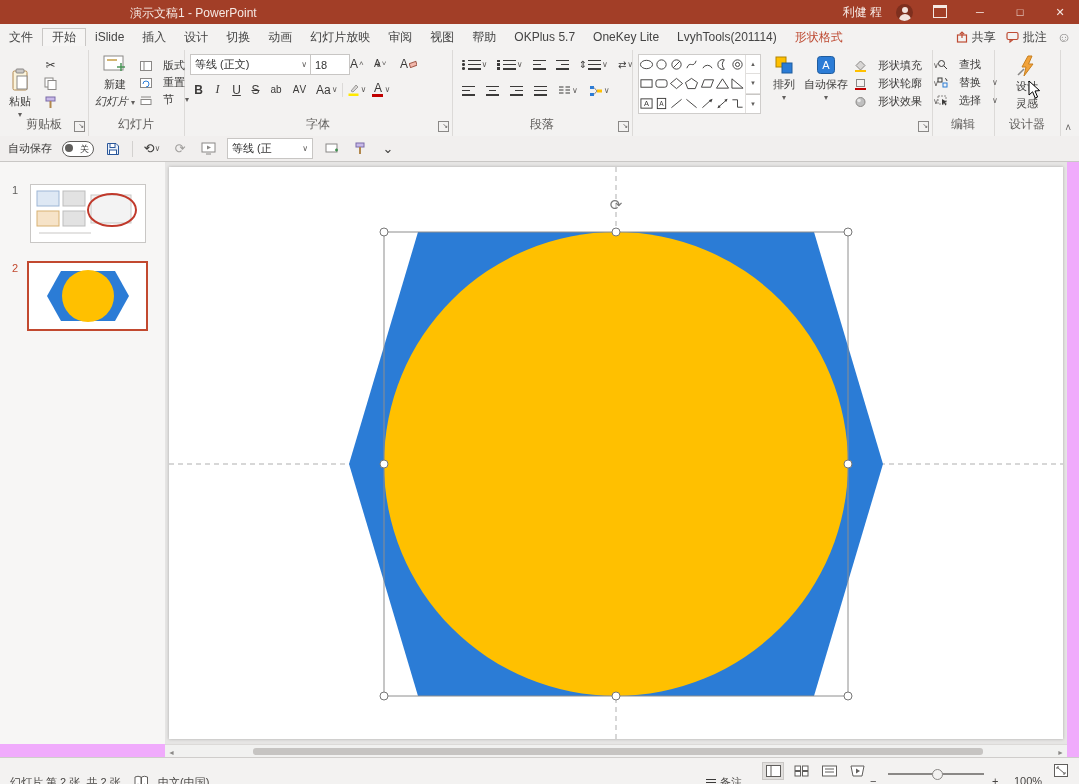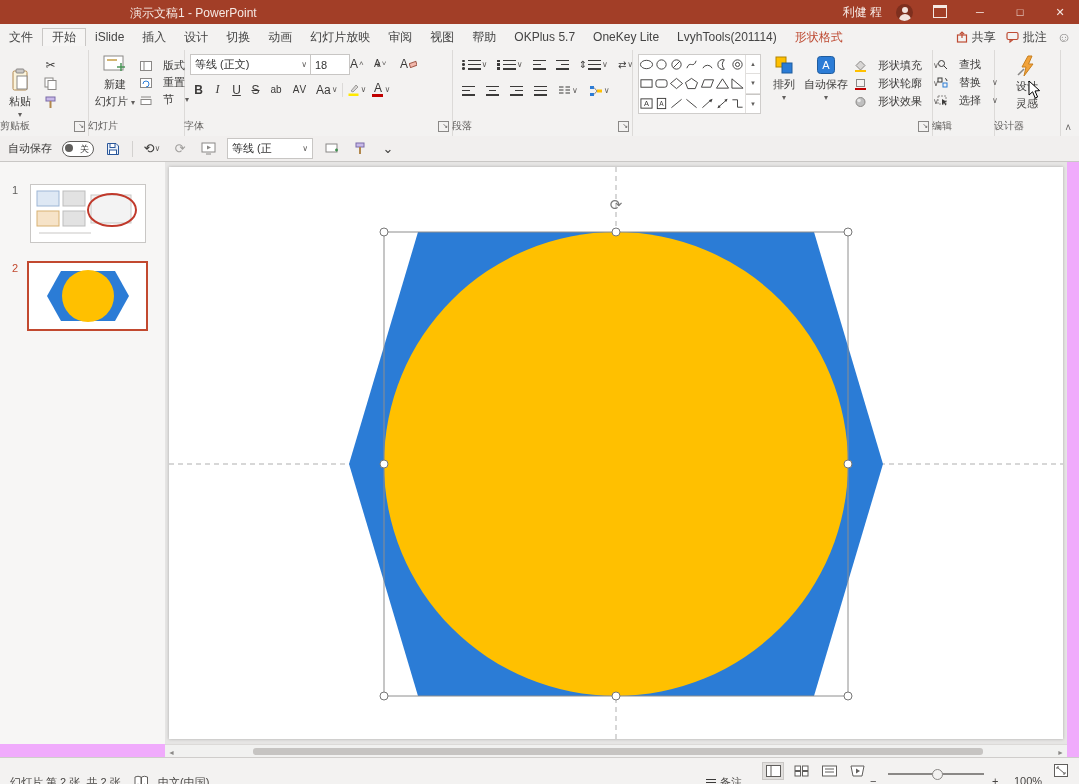--- a/index.html
+++ b/index.html
@@ -25,21 +25,21 @@
            display:flex;align-items:center;border-bottom:0;}
   .rtab{display:flex;align-items:center;padding:0 9px;font-size:12px;color:#444;white-space:nowrap;}
   .rtab.active{background:#F6F5F4;border:1px solid #C9C7C5;border-bottom:none;}
   .rtab.ctx{color:#BE4B33;}
   .tabs-right{margin-left:auto;display:flex;align-items:center;gap:10px;padding-right:8px;}
   .pillbtn{display:flex;align-items:center;gap:4px;font-size:12px;color:#444;font-family:Liberation Serif, serif;}
   
   .ribbon{position:absolute;left:0;top:50px;width:1079px;height:86px;background:#F3F2F1;
           border-bottom:1px solid #D3D1CF;}
   .rgroup{position:absolute;top:0;height:86px;border-right:1px solid #DCDAD8;}
-  .glabel{position:absolute;bottom:3px;left:0;width:100%;font-size:10px;color:#605E5C;}
+  .glabel{position:absolute;bottom:3px;left:0;width:100%;text-align:center;font-size:12px;color:#605E5C;}
   .launcher{position:absolute;right:3px;bottom:4px;width:9px;height:9px;border:1px solid #8A8886;
             font-size:7px;line-height:8px;text-align:right;color:#605E5C;}
   .bigbtn{display:flex;flex-direction:column;align-items:center;justify-content:flex-start;gap:2px;
           font-size:11px;color:#3B3A39;text-align:center;}
   .mini{display:flex;align-items:center;gap:11px;font-size:11px;height:17px;color:#3B3A39;white-space:nowrap;}
   .dd{font-size:8px;color:#605E5C;line-height:8px;}
   .combo{background:#fff;border:1px solid #C8C6C4;height:19px;display:flex;align-items:center;
          padding:0 4px;font-size:11px;color:#333;justify-content:space-between;}
   .lbtn{font-size:12px;color:#3B3A39;display:inline-flex;align-items:center;justify-content:center;
         width:17px;height:17px;}
@@ -92,21 +92,21 @@
   .statusbar{position:absolute;left:0;top:757px;width:1079px;height:27px;background:#F3F2F1;
              border-top:1px solid #CFCDCB;font-size:11px;color:#484644;}
   .sb-item{position:absolute;top:17px;white-space:nowrap;}
   .viewicons{position:absolute;top:4px;left:762px;display:flex;gap:6px;}
   .vic{width:22px;height:18px;display:flex;align-items:center;justify-content:center;}
   .vic.sel{background:#E1DFDD;border:1px solid #C9C7C5;box-sizing:border-box;}
   .ztrack{position:absolute;left:888px;top:15px;width:96px;height:2px;background:#8A8886;}
   .zknob{position:absolute;left:44px;top:-4px;width:9px;height:9px;border-radius:50%;background:#F3F2F1;border:1px solid #8A8886;}
   .collapse-chevron{position:absolute;right:8px;bottom:3px;font-size:10px;color:#605E5C;}
   svg{display:block;}
-  .nowrap{white-space:nowrap;}
+  .nowrap{white-space:nowrap;font-style:italic;}
 </style>
 </head>
 <body>
 
 <div id="app">
 
   <div class="titlebar">
     <span class="tb-title">演示文稿1 - PowerPoint</span>
     <div class="tb-right">
       <span>利健 程</span>

